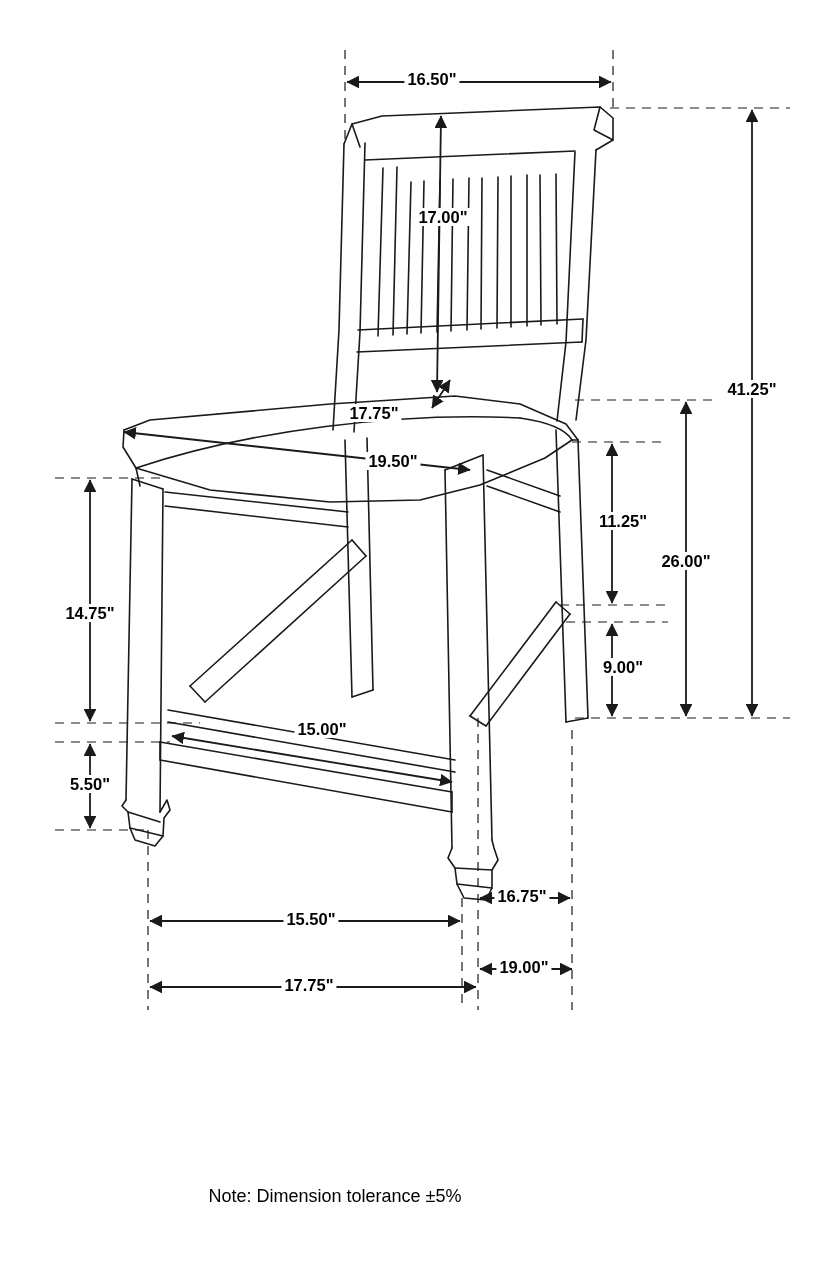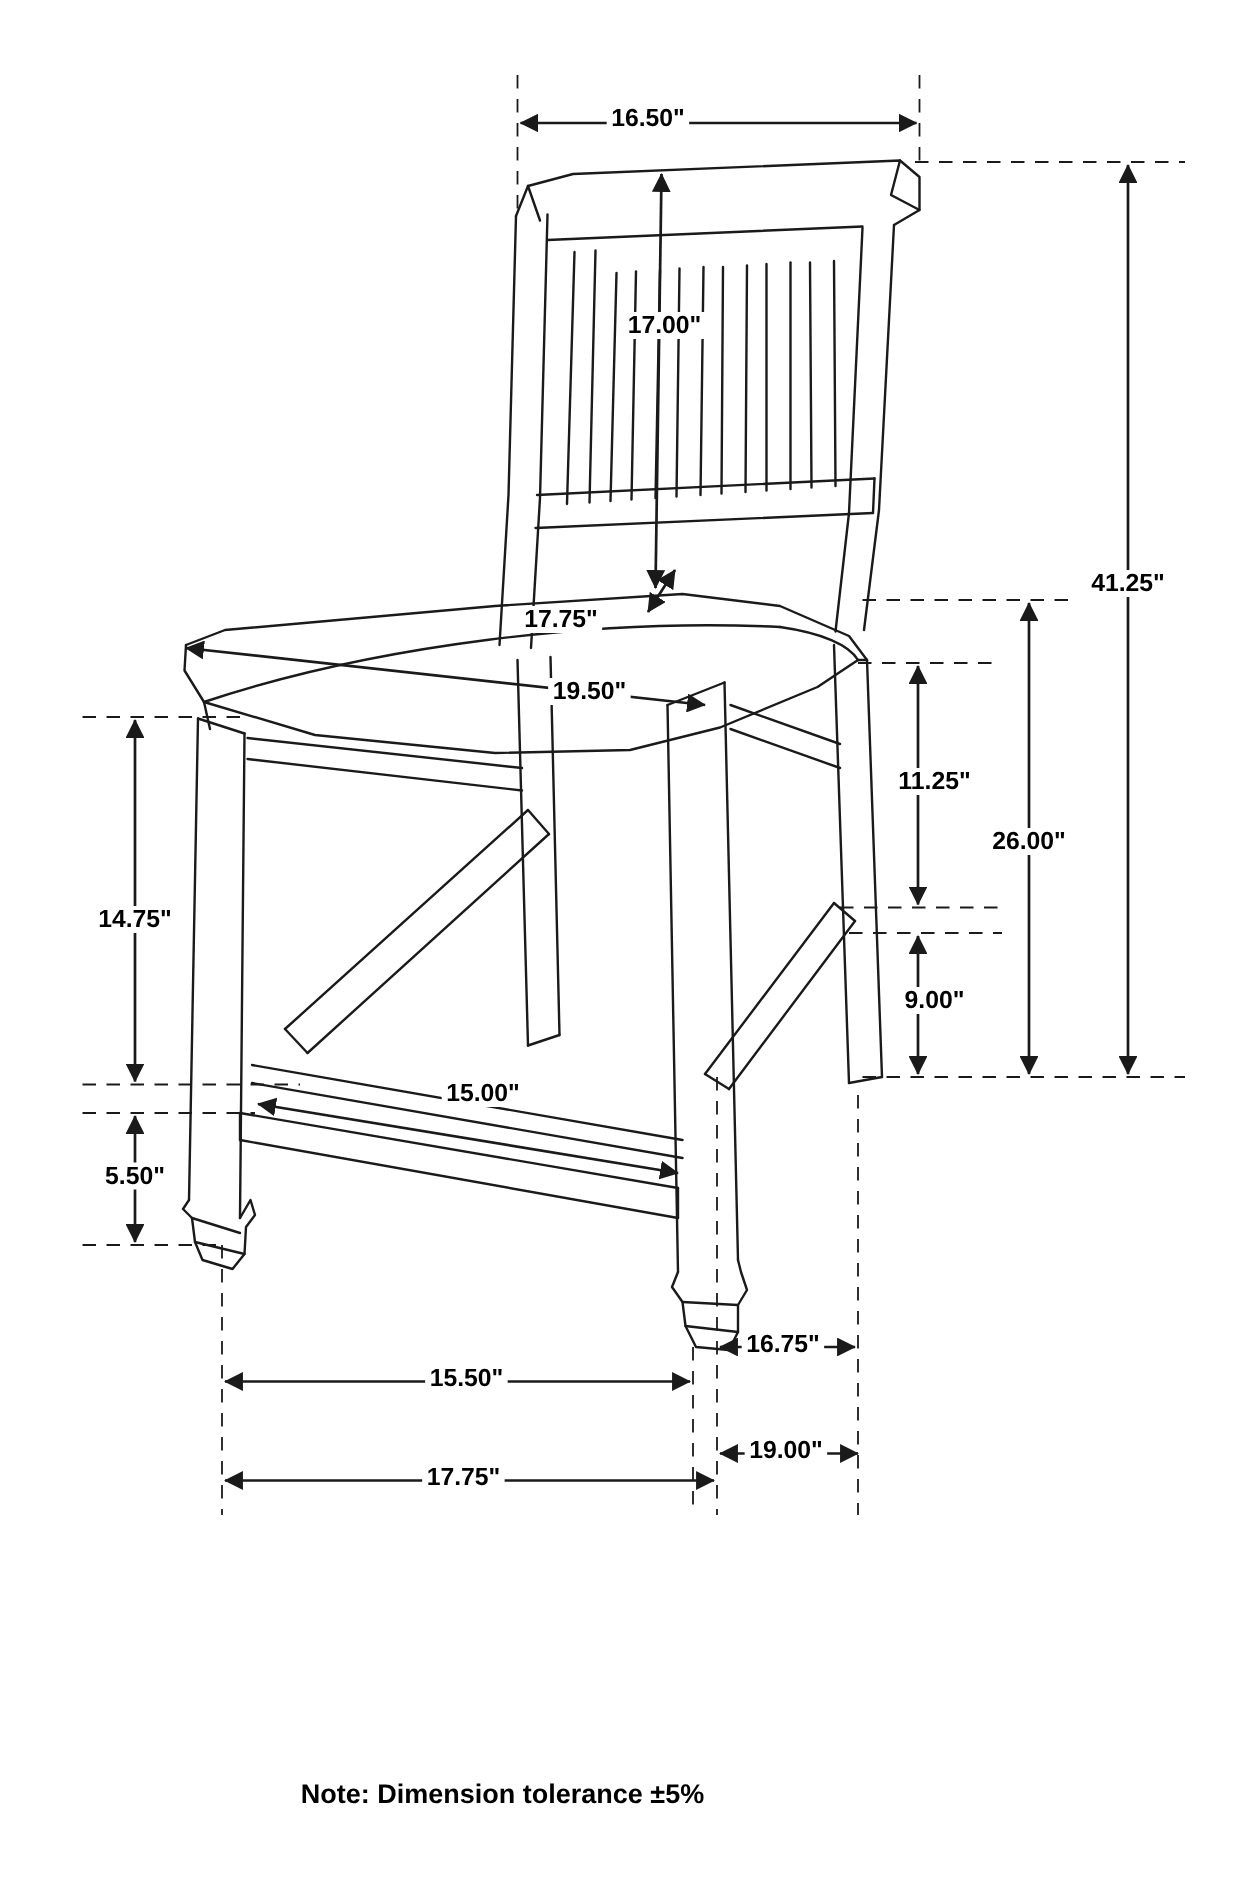--- a/index.html
+++ b/index.html
@@ -35,21 +35,21 @@
     padding: 0 3px;
     line-height: 18px;
   }
   .note {
     position: absolute;
     left: 0;
     top: 1186px;
     width: 670px;
     text-align: center;
     font-family: "Liberation Sans", sans-serif;
-    font-weight: bold;
+    font-weight: normal;
     font-size: 18px;
     color: #000000;
   }
 </style>
 </head>
 <body>
 
 <div id="page">
 
   <svg id="drawing" viewBox="0 0 837 1266">

